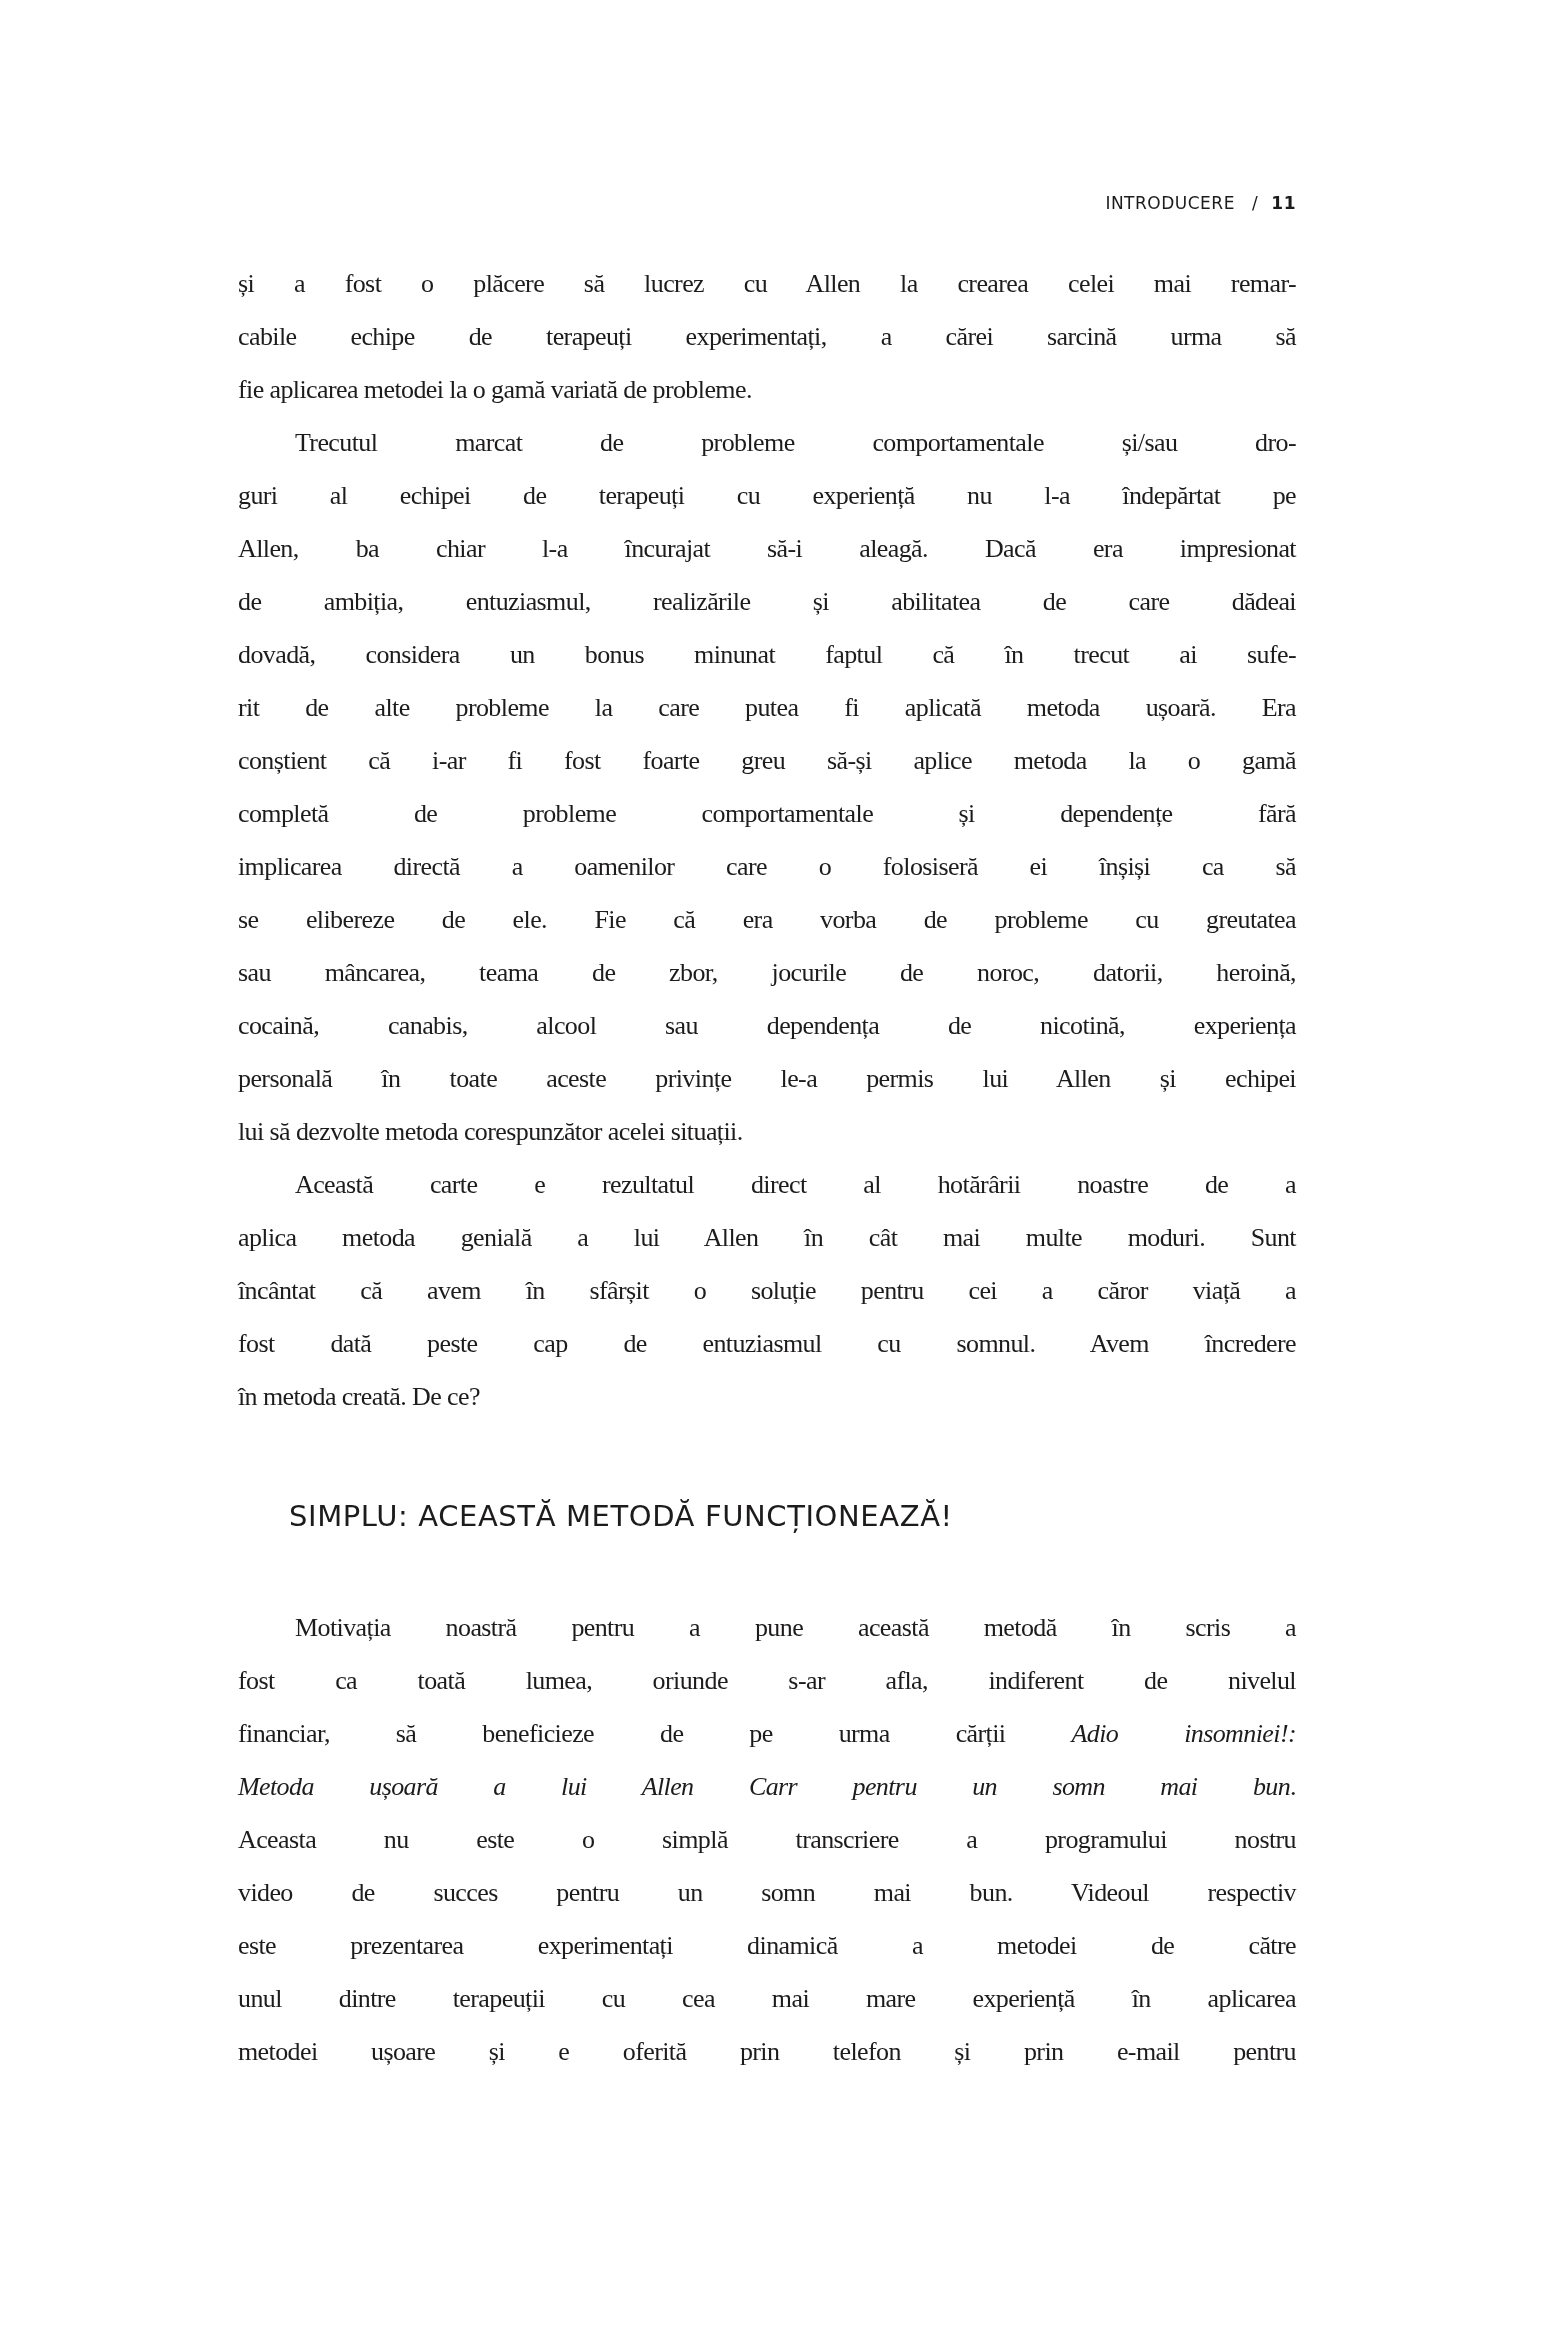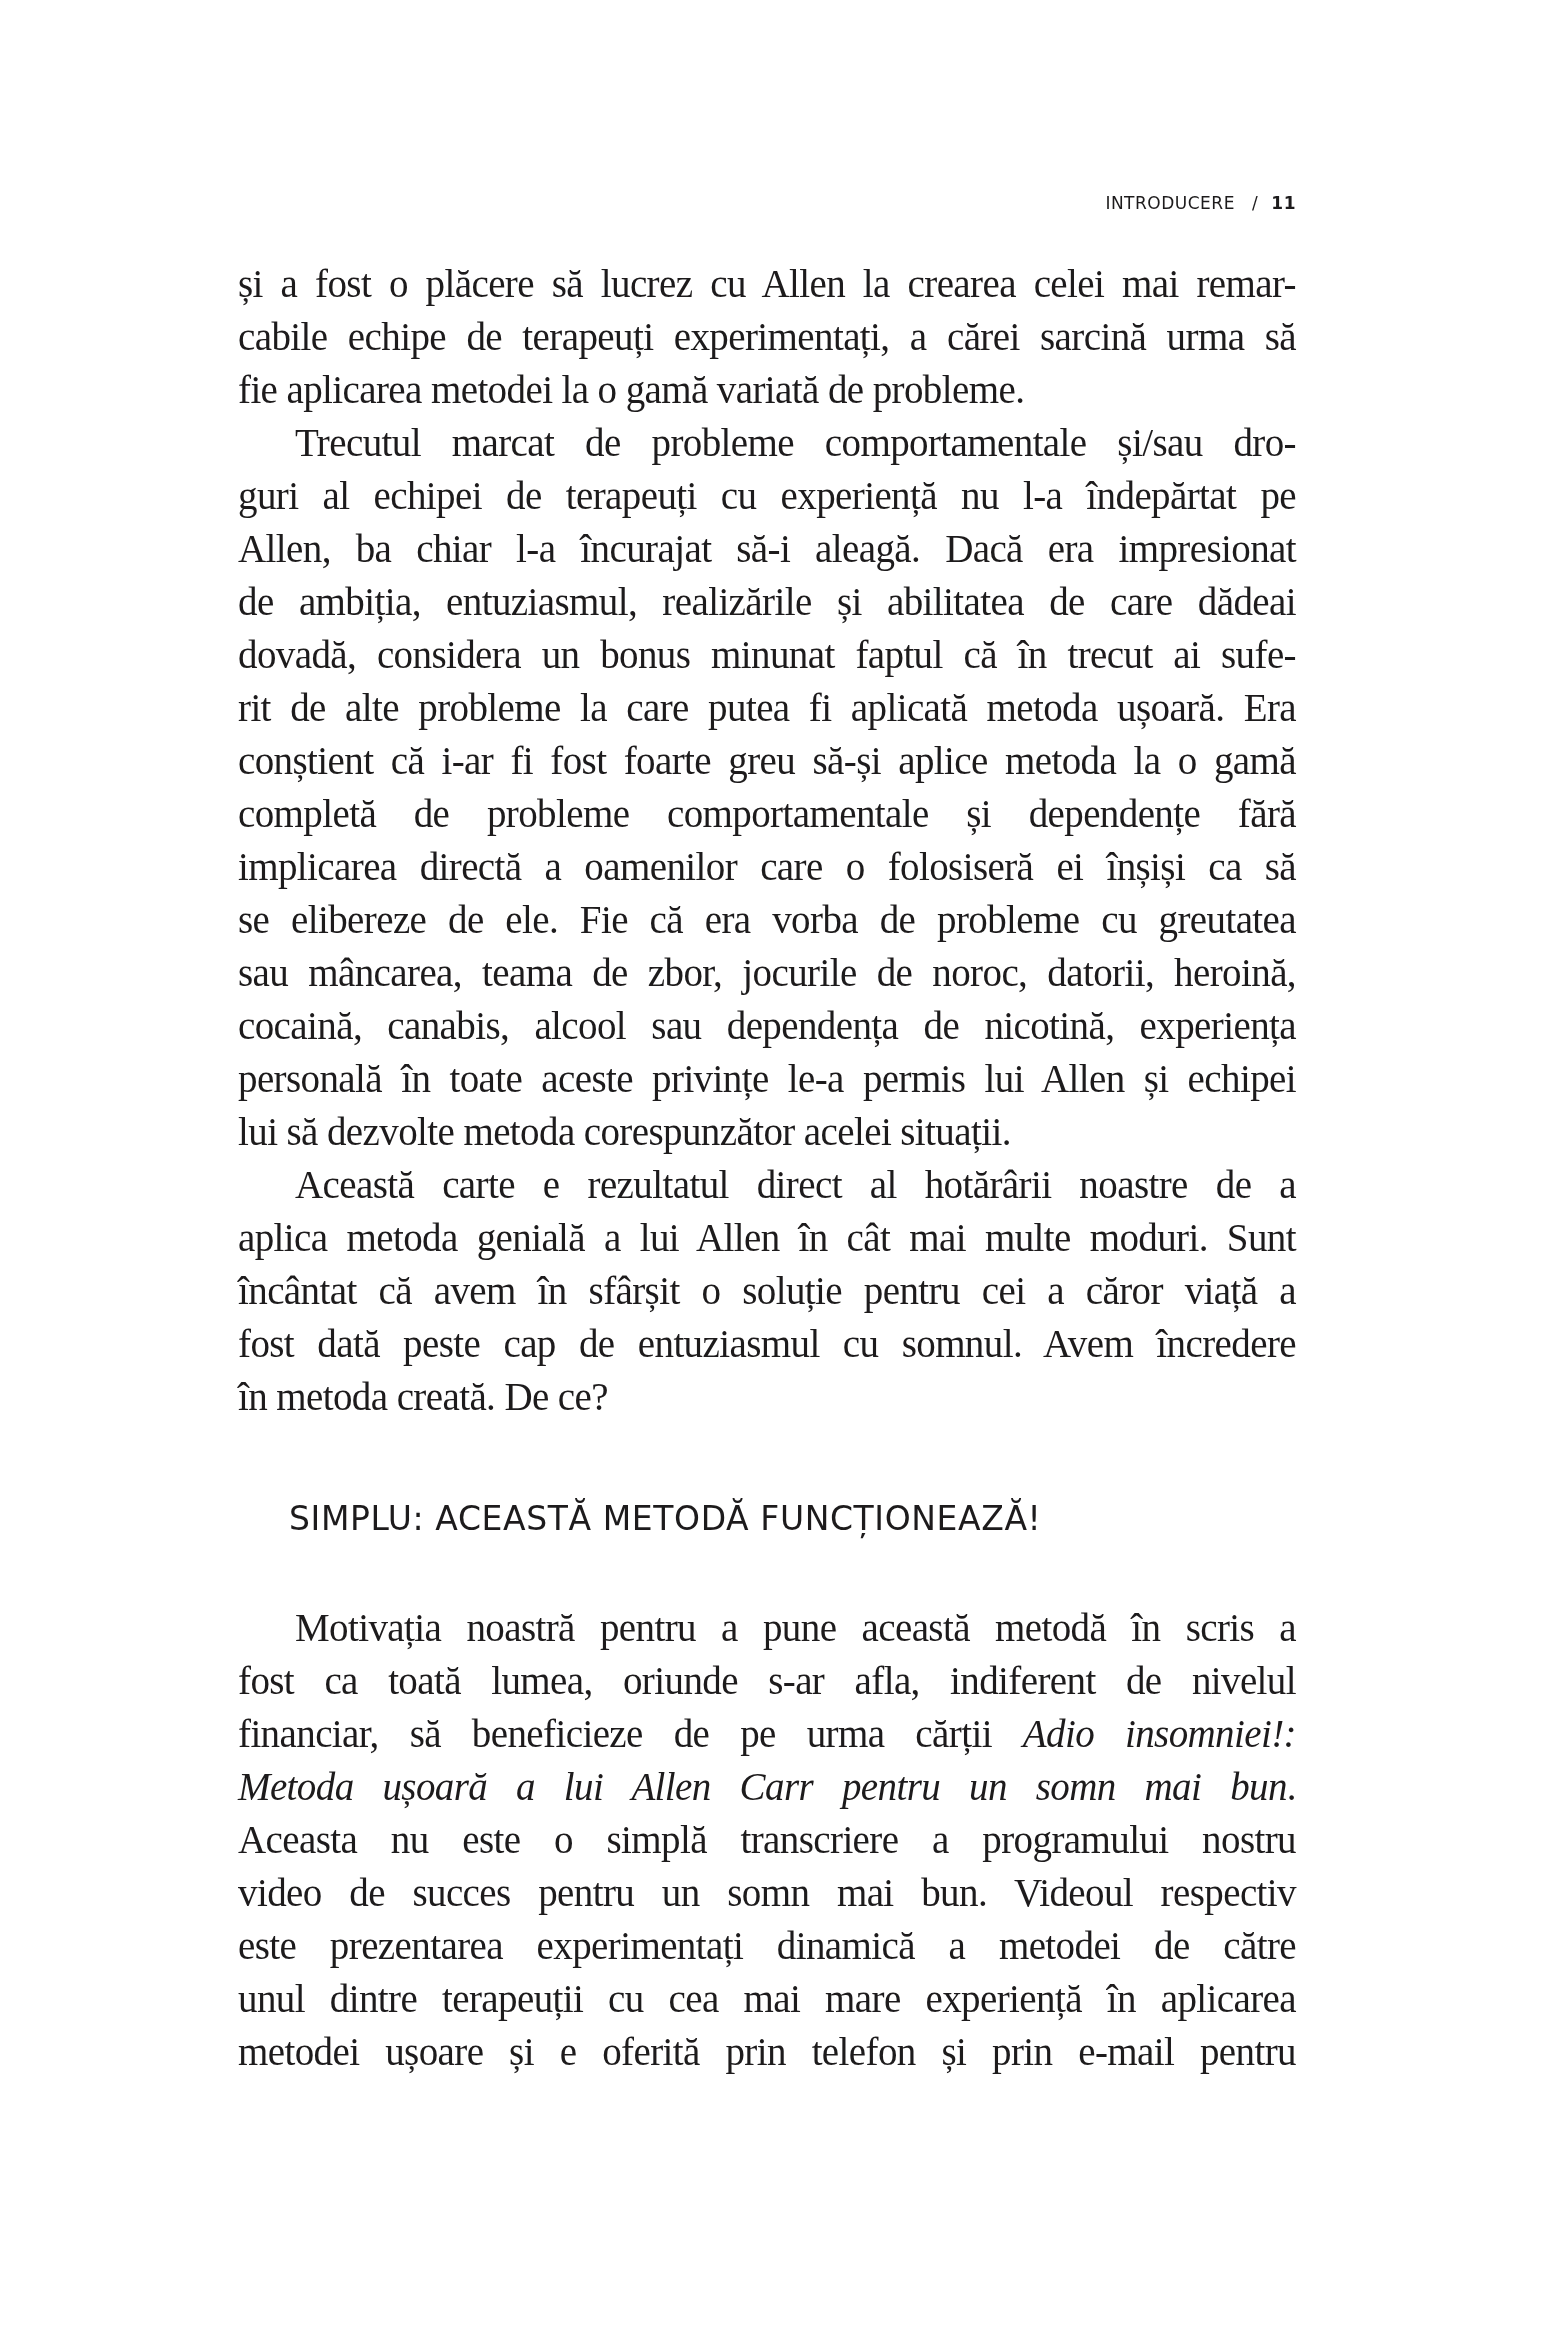--- a/index.html
+++ b/index.html
@@ -35,21 +35,21 @@
       margin: 0 13.2px 0 17px;
     }
     .running-header .num {
       font-weight: bold;
     }
     .body-block {
       position: absolute;
       left: 238px;
       width: 1058px;
       font-family: "Liberation Serif", serif;
-      font-size: 39px;
+      font-size: 26px;
       color: #1d1b1c;
     }
     .line {
       display: block;
       height: 53px;
       line-height: 53px;
       white-space: nowrap;
       text-align: justify;
       text-align-last: justify;
       overflow: visible;
@@ -65,21 +65,21 @@
       font-style: italic;
       font-family: Liberation Serif, serif;
     }
     .block-1 { top: 257px; }
     .block-2 { top: 1601px; }
     .section-heading {
       position: absolute;
       left: 289px;
       top: 1499px;
       font-family: "DejaVu Sans", sans-serif;
-      font-size: 33px;
+      font-size: 29px;
       letter-spacing: 0.6px;
       color: #1d1b1c;
       white-space: nowrap;
     }
   </style>
 </head>
 <body>
 
 <div class="page">
 

